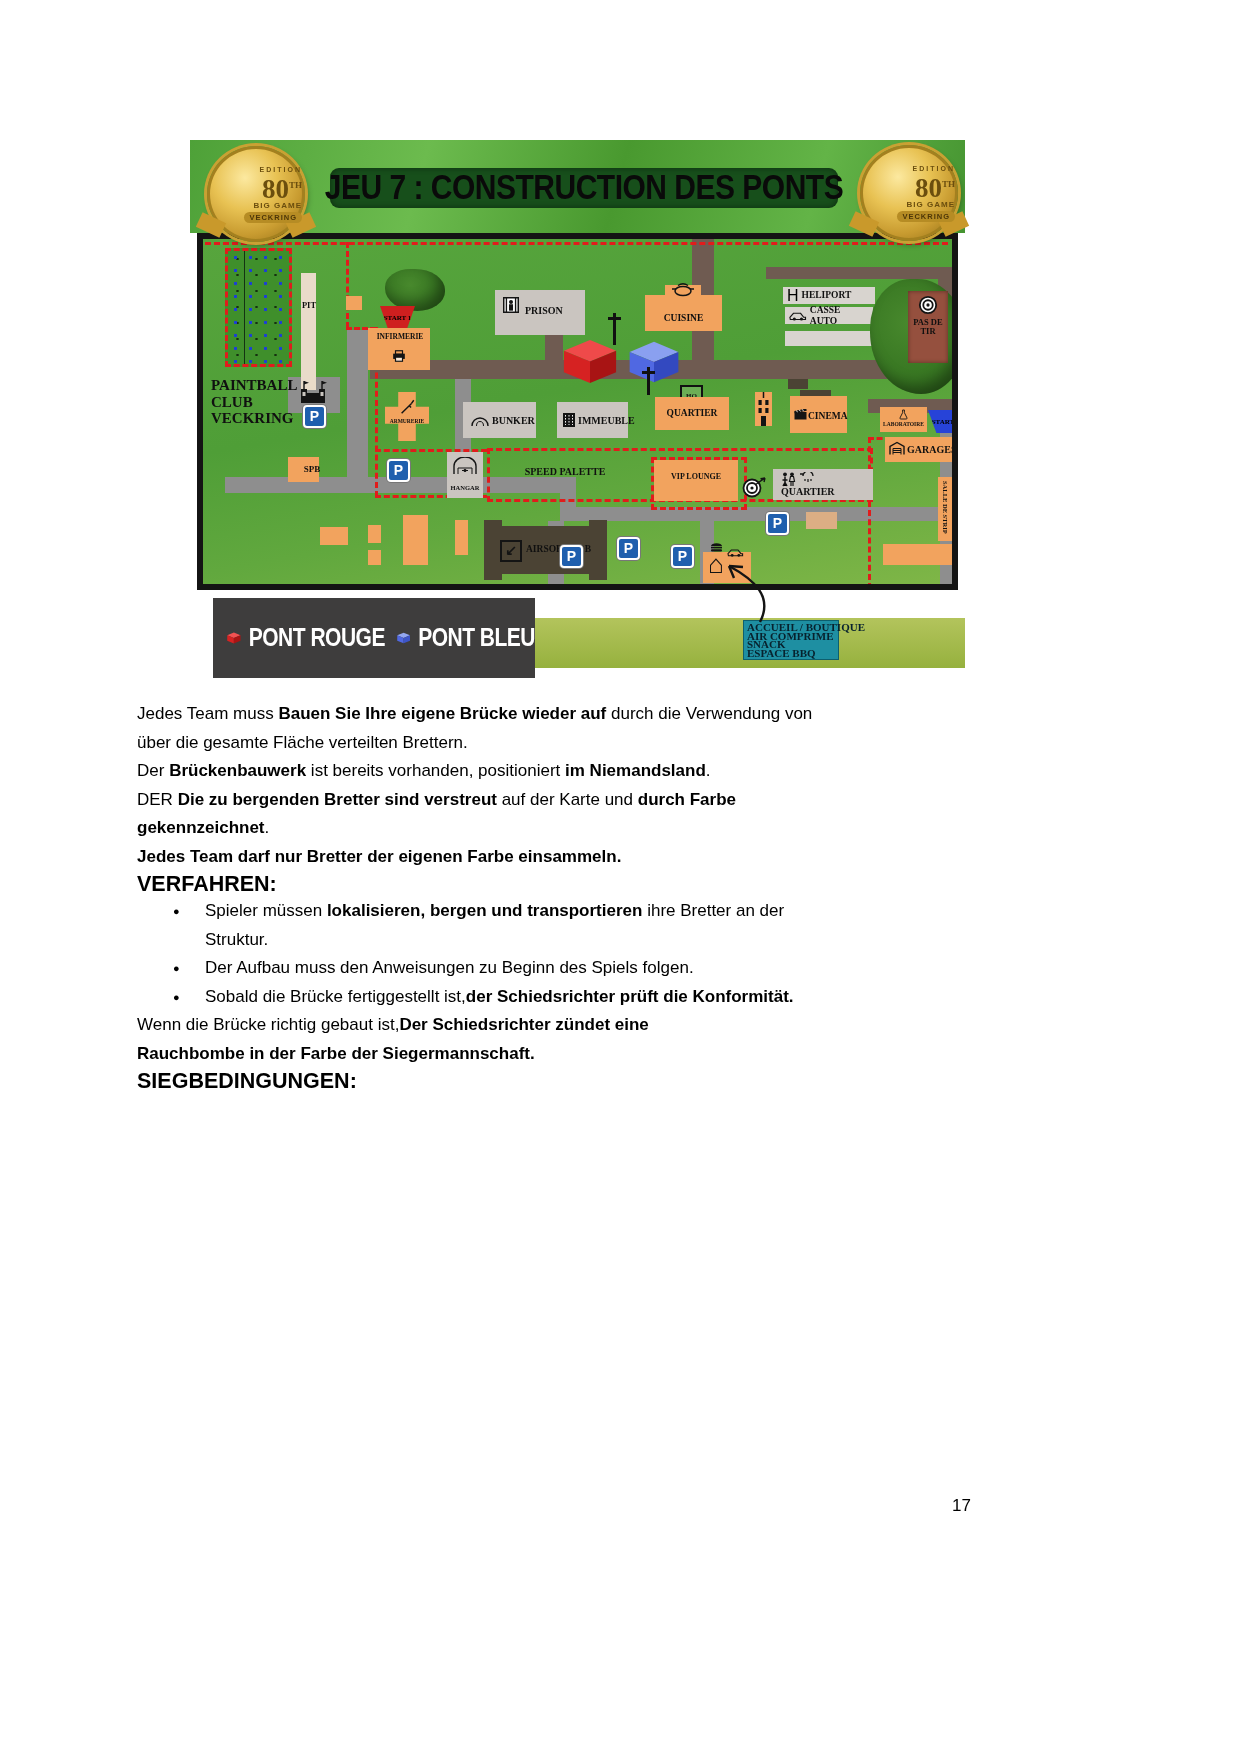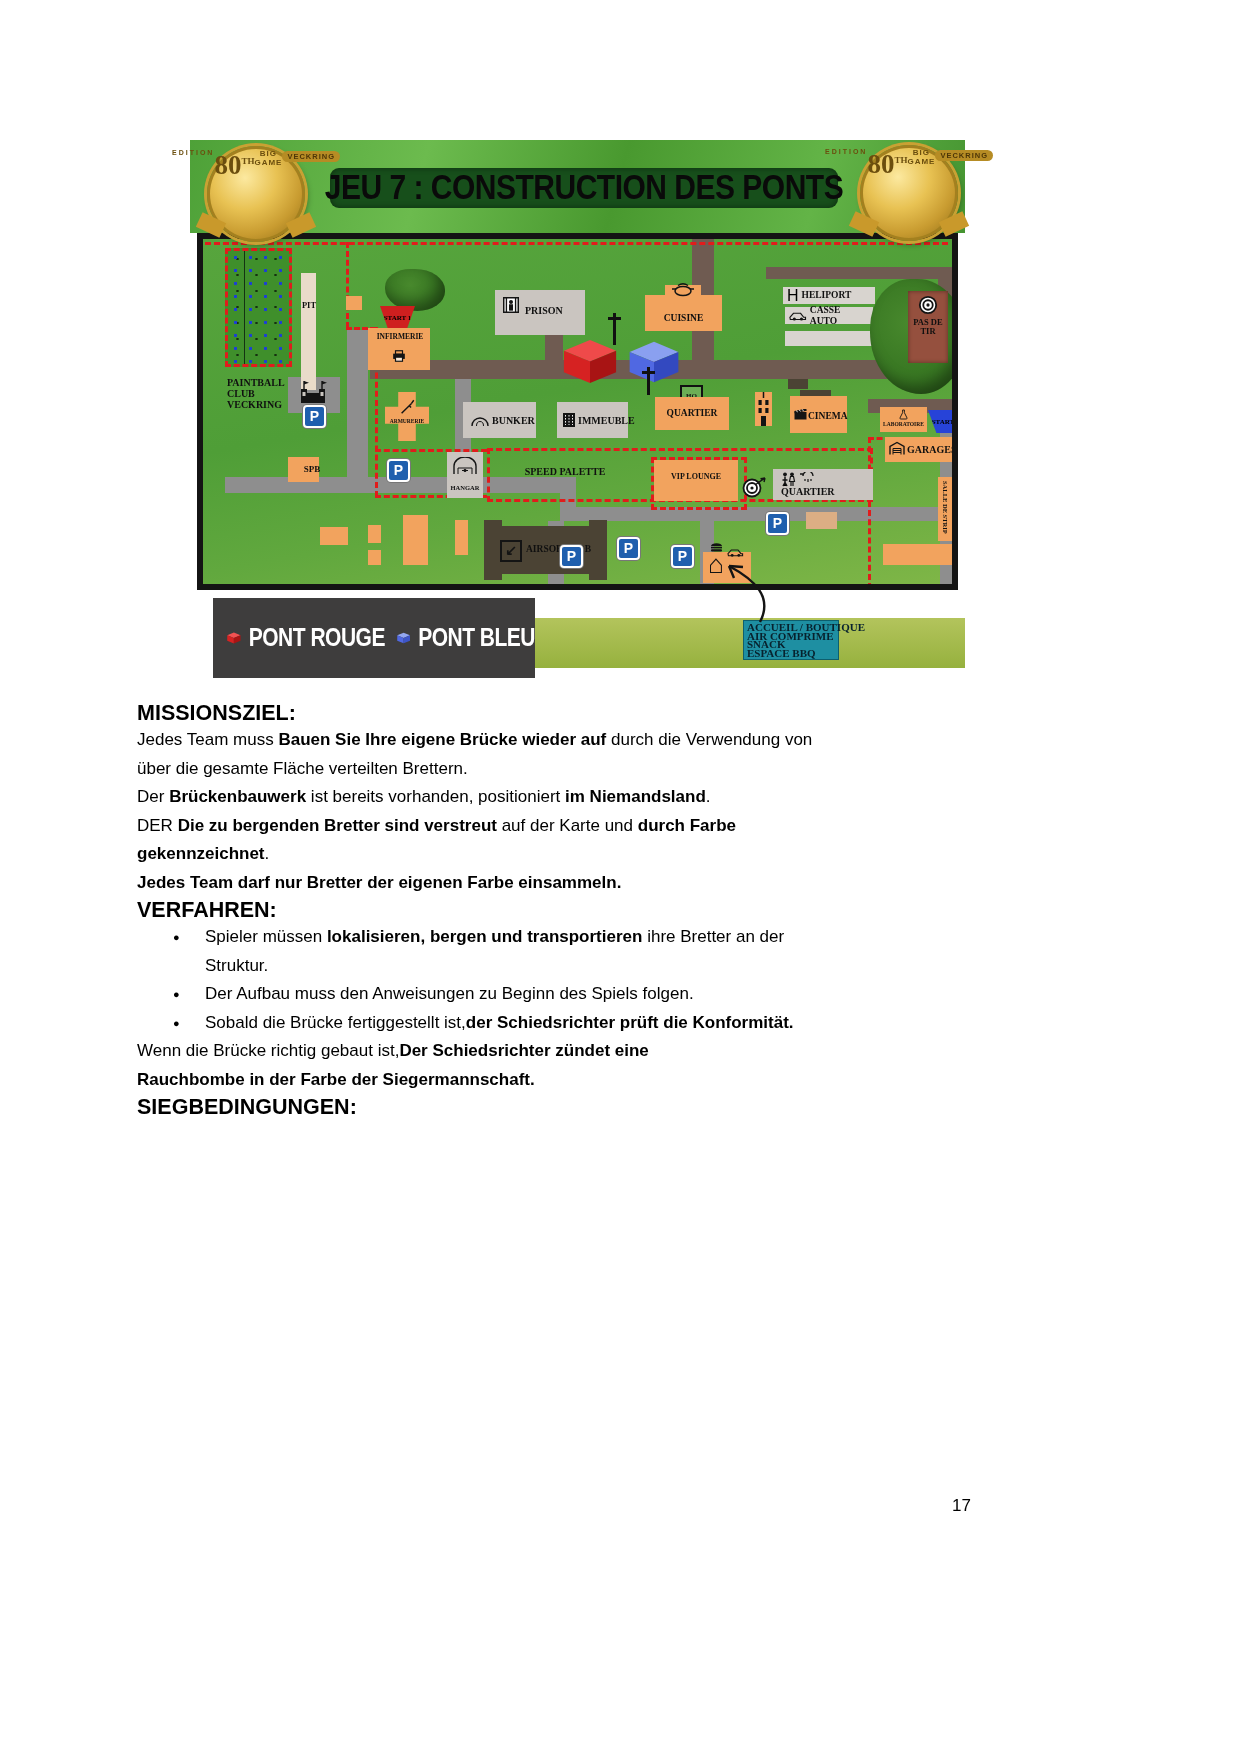--- a/index.html
+++ b/index.html
@@ -10,21 +10,21 @@
   .map-figure{position:absolute;left:190px;top:140px;width:775px;height:545px;}
   .map-header{position:absolute;left:0;top:0;width:775px;height:93px;
     background:linear-gradient(105deg,#4ea138 0%,#6cbb4e 30%,#49992f 55%,#63b447 80%,#459431 100%);}
   .title-bar{position:absolute;left:140px;top:28px;width:508px;height:40px;background:#174f1b;
     border-radius:9px;box-shadow:inset 0 0 6px rgba(0,0,0,.45);display:flex;align-items:center;justify-content:center;}
   .title-bar span{font-weight:900;font-size:30px;letter-spacing:-.5px;transform:scaleY(1.15);color:#0a0a0a;white-space:nowrap;}
 
   .medal{position:absolute;width:92px;height:90px;border-radius:50%;z-index:10;
     background:radial-gradient(circle at 38% 32%,#fce9a0 0%,#e8c253 38%,#c89b30 68%,#8f6c15 100%);
     border:3px solid #a3801f;box-shadow:0 0 0 3px #c9a133,2px 3px 6px rgba(0,0,0,.4);
-    display:flex;flex-direction:row;align-items:flex-start;justify-content:center;color:#6b4e0e;text-align:center;}
+    display:flex;flex-direction:column;align-items:flex-end;justify-content:center;color:#6b4e0e;text-align:center;}
   .medal.left{left:17px;top:6px}.medal.right{left:670px;top:5px}
   .medal::before,.medal::after{content:"";position:absolute;bottom:6px;width:26px;height:16px;background:#c9992b;z-index:-1;}
   .medal::before{left:-12px;transform:rotate(25deg)}.medal::after{right:-12px;transform:rotate(-25deg)}
   .medal .ed{font-size:7px;font-weight:bold;letter-spacing:2px;}
   .medal .num{font-family:"Liberation Serif",serif;font-size:27px;font-weight:900;line-height:24px;}
   .medal .num sup{font-size:9px;}
   .medal .bg1{font-size:8px;font-weight:bold;letter-spacing:1px;}
   .medal .bg2{font-size:7.5px;font-weight:bold;letter-spacing:1px;background:#b68c24;color:#4d3607;border-radius:6px;padding:1px 5px;margin-top:2px;}
 
   .map-field{position:absolute;left:13px;top:99px;width:749px;height:345px;overflow:hidden;
@@ -128,21 +128,21 @@
       <div class="abs dashl" style="left:2px;top:3px;width:743px"></div>
       <div class="abs dashv" style="left:143px;top:3px;height:86px"></div>
       <div class="abs dashl" style="left:143px;top:88px;width:30px"></div>
       <div class="abs dashv" style="left:172px;top:88px;height:170px"></div>
       <div class="abs dashl" style="left:172px;top:210px;width:112px"></div>
       <div class="abs dashl" style="left:172px;top:256px;width:112px"></div>
       <div class="abs dashr" style="left:284px;top:209px;width:380px;height:48px"></div>
       <div class="abs dashr" style="left:665px;top:198px;width:86px;height:146px"></div>
 
       <div class="abs pball" style="left:22px;top:9px;width:67px;height:119px"></div>
-      <div class="mlbl" style="left:24px;top:138px;width:78px;font-size:10px">PAINTBALL CLUB VECKRING</div>
+      <div class="mlbl" style="left:8px;top:138px;width:78px;font-size:15px">PAINTBALL CLUB VECKRING</div>
 
       <div class="abs" style="left:98px;top:34px;width:15px;height:117px;background:#e9dbc9"></div>
       <div class="mlbl" style="left:94px;top:62px;width:24px;font-size:8.5px;text-align:center">PIT</div>
 
       <svg class="abs" style="left:95px;top:139px" width="30" height="26" viewBox="0 0 30 26">
         <path fill="#141414" d="M3 25 V11 h6 V25 z M21 25 V11 h6 V25 z M9 25 V15 h12 V25 z"></path>
         <path stroke="#141414" stroke-width="1.4" d="M6 11 V3 M24 11 V3"></path>
         <path fill="#141414" d="M6 3 l5 1.8 -5 1.8 z M24 3 l5 1.8 -5 1.8 z"></path>
         <rect x="4.5" y="14" width="3" height="4" fill="#cac5c0"></rect>
           <rect x="22.5" y="14" width="3" height="4" fill="#cac5c0"></rect>
@@ -380,21 +380,20 @@
       <div>ESPACE BBQ</div>
     </div>
     <svg class="abs" style="left:495px;top:412px;z-index:12" width="92" height="78" viewBox="0 0 92 78">
       <path d="M75 70 C 88 45 70 28 44 14" fill="none" stroke="#141414" stroke-width="2.4"></path>
       <path d="M44 14 l14 1 M44 14 l5 12" fill="none" stroke="#141414" stroke-width="2.4"></path>
     </svg>
   </figure>
 
   <div class="content">
 
-    <h2 class="mt16">MISSIONSZIEL:</h2>
 
     <p class="para mt14">
       <span class="ln"><span>Jedes Team muss </span><span class="b">Bauen Sie Ihre eigene Brücke wieder auf</span><span> durch die Verwendung von</span></span>
       <span class="ln"><span>über die gesamte Fläche verteilten Brettern.</span></span>
     </p>
 
     <p class="para ind1 mt23">
       <span class="ln"><span>Der </span><span class="b">Brückenbauwerk</span><span> ist bereits vorhanden, positioniert </span><span class="b">im Niemandsland</span><span>.</span></span>
       <span class="ln"><span>DER </span><span class="b">Die zu bergenden Bretter sind verstreut</span><span> auf der Karte und </span><span class="b">durch Farbe</span></span>
       <span class="ln"><span class="b">gekennzeichnet</span><span>.</span></span>

